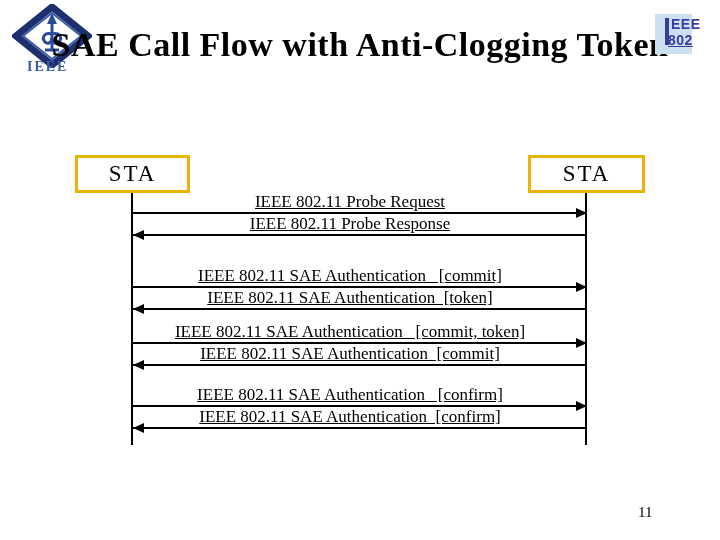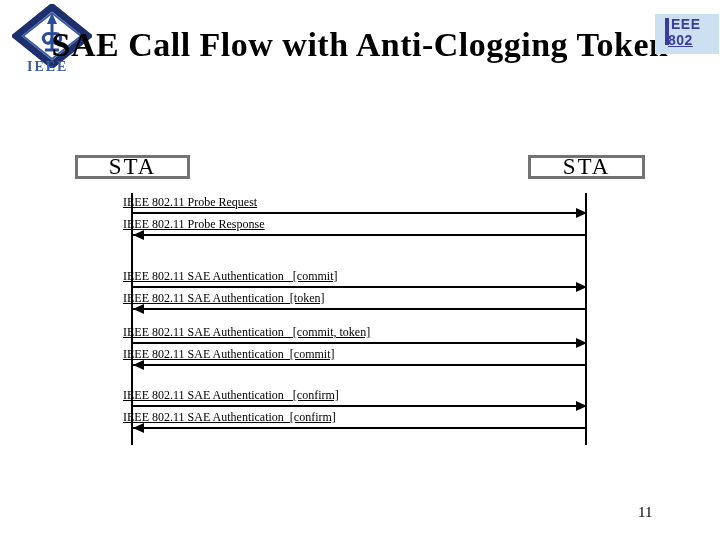--- a/index.html
+++ b/index.html
@@ -12,43 +12,43 @@
     position:absolute;left:0;right:0;top:26px;text-align:center;
     font-size:34px;font-weight:bold;letter-spacing:0.5px;line-height:1.1;
     font-family:"Liberation Serif",serif;color:#000;
   }
   .logo-wrap{position:absolute;left:12px;top:4px;width:80px;height:76px;}
   .logo-caption{
     position:absolute;left:15px;top:55px;font-family:Liberation Serif, serif;
     font-weight:bold;font-size:14px;letter-spacing:2px;color:#3a5ca8;
   }
   .badge{
-    position:absolute;left:655px;top:14px;width:64px;height:40px;
+    position:absolute;left:655px;top:14px;width:37px;height:40px;
     background:#cce0f2;font-family:"Liberation Sans",sans-serif;
     color:#3b3b9e;font-weight:bold;
   }
   .badge-bar{position:absolute;left:10px;top:4px;width:4px;height:27px;background:#3b3b9e;}
   .badge-l1{position:absolute;left:16px;top:2px;font-size:14px;letter-spacing:0.5px;}
   .badge-l2{position:absolute;left:13px;top:18px;font-size:14px;letter-spacing:0.5px;text-decoration:underline;}
   
   .actor{
-    position:absolute;top:155px;height:24px;background:#fff;border:3px solid #737373;
+    position:absolute;top:155px;height:38px;background:#fff;border:3px solid #eab308;
     box-sizing:border-box;display:flex;align-items:center;justify-content:center;
     font-size:23px;letter-spacing:2px;font-family:"Liberation Serif",serif;
   }
   .actor.left{left:75px;width:115px;}
   .actor.right{left:528px;width:117px;}
   .lifeline{position:absolute;top:193px;width:2px;height:252px;background:#000;}
   .lifeline.left{left:131px;}
   .lifeline.right{left:585px;}
   
   .msg-line{position:absolute;left:133px;width:454px;height:2px;background:#000;}
   .msg-label{
     position:absolute;left:123px;width:454px;height:20px;line-height:20px;
-    font-size:12px;text-decoration:underline;white-space:pre;
+    text-align:center;font-size:17px;text-decoration:underline;white-space:pre;
     font-family:"Liberation Serif",serif;
   }
   .arrow{position:absolute;width:0;height:0;}
   .arrow.right{left:576px;border-left:11px solid #000;border-top:5px solid transparent;border-bottom:5px solid transparent;}
   .arrow.left{left:133px;border-right:11px solid #000;border-top:5px solid transparent;border-bottom:5px solid transparent;}
   
   .footer-left{position:absolute;left:73px;top:504px;font-size:15px;}
   .footer-page{position:absolute;left:638px;top:504px;font-size:15px;font-family:Liberation Serif, serif;}
 </style>
 </head>

